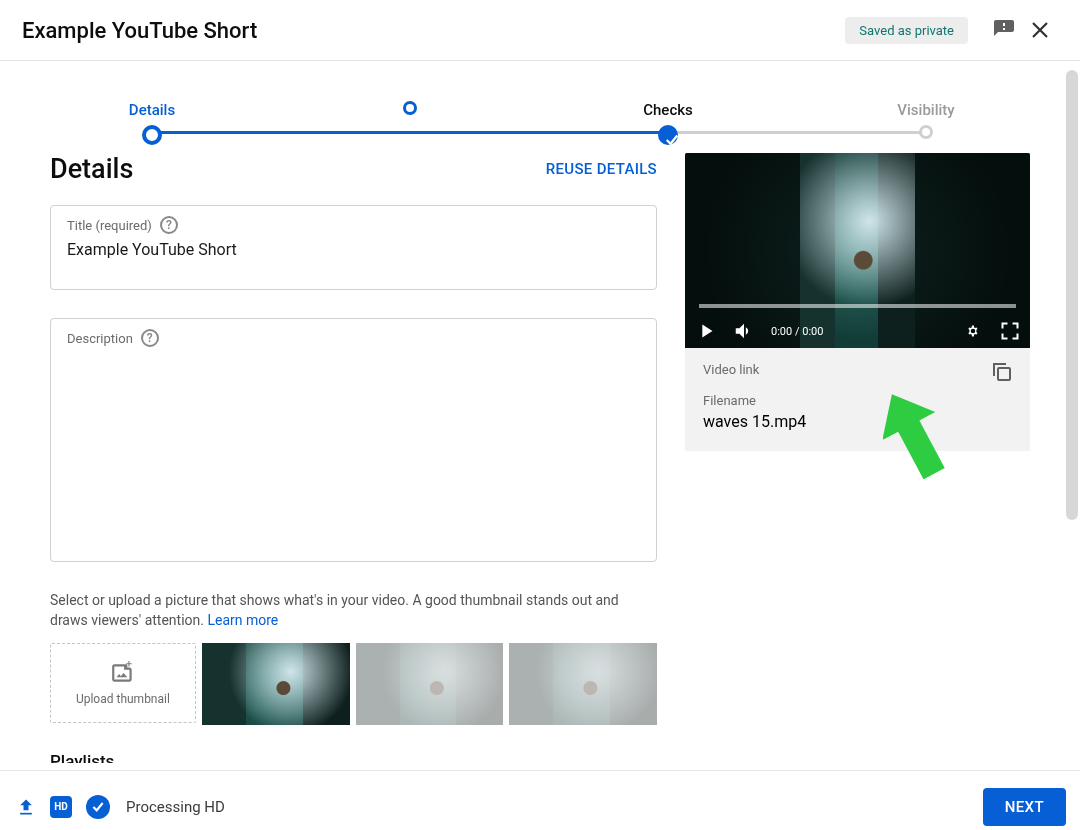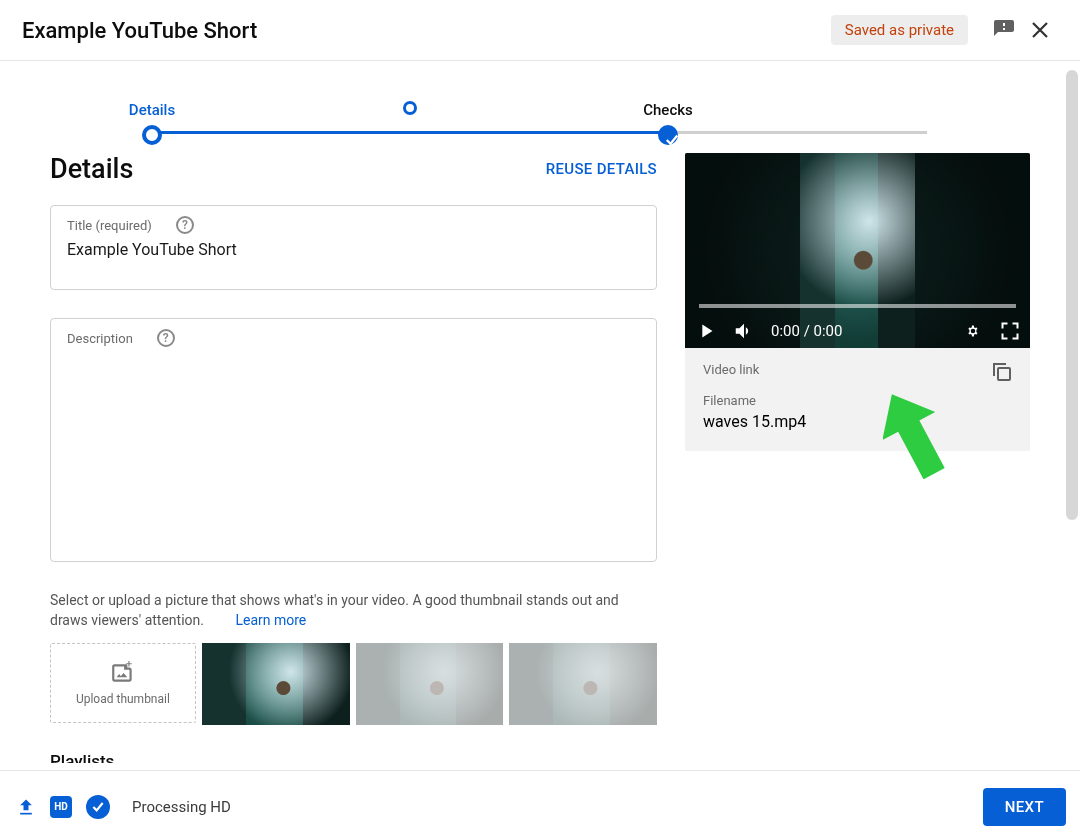--- a/index.html
+++ b/index.html
@@ -15,22 +15,22 @@
   
   .header {
     display: flex; align-items: center;
     padding: 12px 22px 12px 22px;
     border-bottom: 1px solid #e5e5e5;
   }
   .header-title {
     font-size: 22px; font-weight: 500; flex: 1;
   }
   .save-badge {
-    background: #ededed; color: #c2410c;
-    font-size: 15px; padding: 6px 14px; border-radius: 4px;
+    background: #ededed; color: #0f766e;
+    font-size: 13px; padding: 6px 14px; border-radius: 4px;
     margin-right: 18px;
   }
   .icon-btn {
     width: 36px; height: 36px;
     display: inline-flex; align-items: center; justify-content: center;
     color: #5f5f5f; cursor: pointer;
   }
 
   
   .stepper-wrap { position: relative; padding: 18px 0 0 0; height: 84px; }
@@ -76,35 +76,35 @@
   .details-heading { font-size: 27px; font-weight: 500; }
   .reuse-btn {
     color: #065fd4; font-size: 15px; font-weight: 500; letter-spacing: .3px;
     cursor: pointer;
   }
 
   .field {
     border: 1px solid #d0d0d0; border-radius: 4px;
     padding: 10px 16px 30px 16px; margin-bottom: 28px;
   }
-  .field-name { display: flex; align-items: center; gap: 24px;
+  .field-name { display: flex; align-items: center; gap: 8px;
     font-size: 13px; color: #6b6b6b; margin-bottom: 6px; }
   .help-icon {
     width: 18px; height: 18px; border-radius: 50%;
     border: 2px solid #8a8a8a; display: inline-flex;
     align-items: center; justify-content: center;
     font-size: 12px; color: #8a8a8a; font-weight: 600;
   }
   .field-value { font-size: 16px; color: #1a1a1a; }
   .placeholder { color: #7c7c7c; font-size: 16px; }
   .desc-field { height: 244px; }
 
   .section-title { font-size: 17px; font-weight: 500; margin-bottom: 12px; }
   .section-desc { font-size: 14px; color: #555; line-height: 1.45; max-width: 620px; }
-  .section-desc a { color: #065fd4; text-decoration: none; margin-left: 28px; }
+  .section-desc a { color: #065fd4; text-decoration: none; }
 
   .thumbs-row { display: flex; gap: 6px; margin-top: 12px; }
   .upload-thumb {
     width: 148px; height: 80px;
     border: 1px dashed #c4c4c4; border-radius: 2px;
     display: flex; flex-direction: column; align-items: center; justify-content: center;
     gap: 6px; color: #6b6b6b; font-size: 12px; cursor: pointer;
   }
   .thumb-preview {
     width: 150px; height: 82px; position: relative; cursor: pointer;
@@ -135,21 +135,21 @@
   .video-box .shade-l, .video-box .shade-r {
     position: absolute; top:0; bottom:0; width: 115px; background: rgba(0,0,0,.55);
   }
   .shade-l { left:0; } .shade-r { right:0; }
   .vb-track {
     position: absolute; left: 14px; right: 14px; bottom: 40px; height: 4px;
     background: rgba(255,255,255,.55);
   }
   .vb-controls {
     position: absolute; left: 10px; right: 10px; bottom: 6px;
-    display: flex; align-items: center; gap: 16px; color: #fff; font-size: 15px;
+    display: flex; align-items: center; gap: 16px; color: #fff; font-size: 11px;
   }
   .vb-controls .spacer { flex: 1; }
   .video-meta { padding: 14px 18px 20px 18px; background: #f2f2f2; position: relative; }
   .meta-label { font-size: 13px; color: #6b6b6b; margin-bottom: 4px; }
   .meta-link {
     color: #065fd4; font-size: 15.5px;
     display: inline-block;
   }
   .link-blur {
     display: inline-block; width: 34px; height: 18px;
@@ -164,21 +164,20 @@
     position: absolute; pointer-events: none;
     left: 883px; top: 244px;
   }
 
   
   .footer {
     position: absolute; bottom: 0; left: 0; right: 0; height: 60px;
     border-top: 1px solid #e5e5e5;
     display: flex; align-items: center; padding: 12px 14px 0 16px;
     background: #fff;
-    gap: 6px;
   }
   .footer .icons { display: flex; align-items: center; gap: 14px; }
   .upload-icon { width: 20px; height: 20px; }
   .hd-badge {
     width: 22px; height: 22px; border-radius: 4px; background: #065fd4;
     color: #fff; display: flex; align-items: center; justify-content: center;
     font-size: 10px; font-weight: 700;
   }
   .check-circle {
     width: 24px; height: 24px; border-radius: 50%; background: #065fd4;
@@ -233,20 +232,24 @@
   <div class="step" style="left:410px">
     <div class="step-node small"></div>
   </div>
   <div class="step" style="left:668px">
     <div class="step-label">Checks</div>
     <div class="step-node full">
       <svg width="18" height="18" viewBox="0 0 24 24" fill="none" stroke="#fff" stroke-width="3">
           <path d="M5 12l5 5 9-11"></path>
         </svg>
     </div>
+  </div>
+  <div class="step disabled" style="left:926px">
+    <div class="step-label">Visibility</div>
+    <div class="step-node small grey"></div>
   </div>
 </div>
 
 <div class="body">
   <div class="left-col">
     <div class="details-row">
       <div class="details-heading">Details</div>
       <div class="reuse-btn">REUSE DETAILS</div>
     </div>
 

